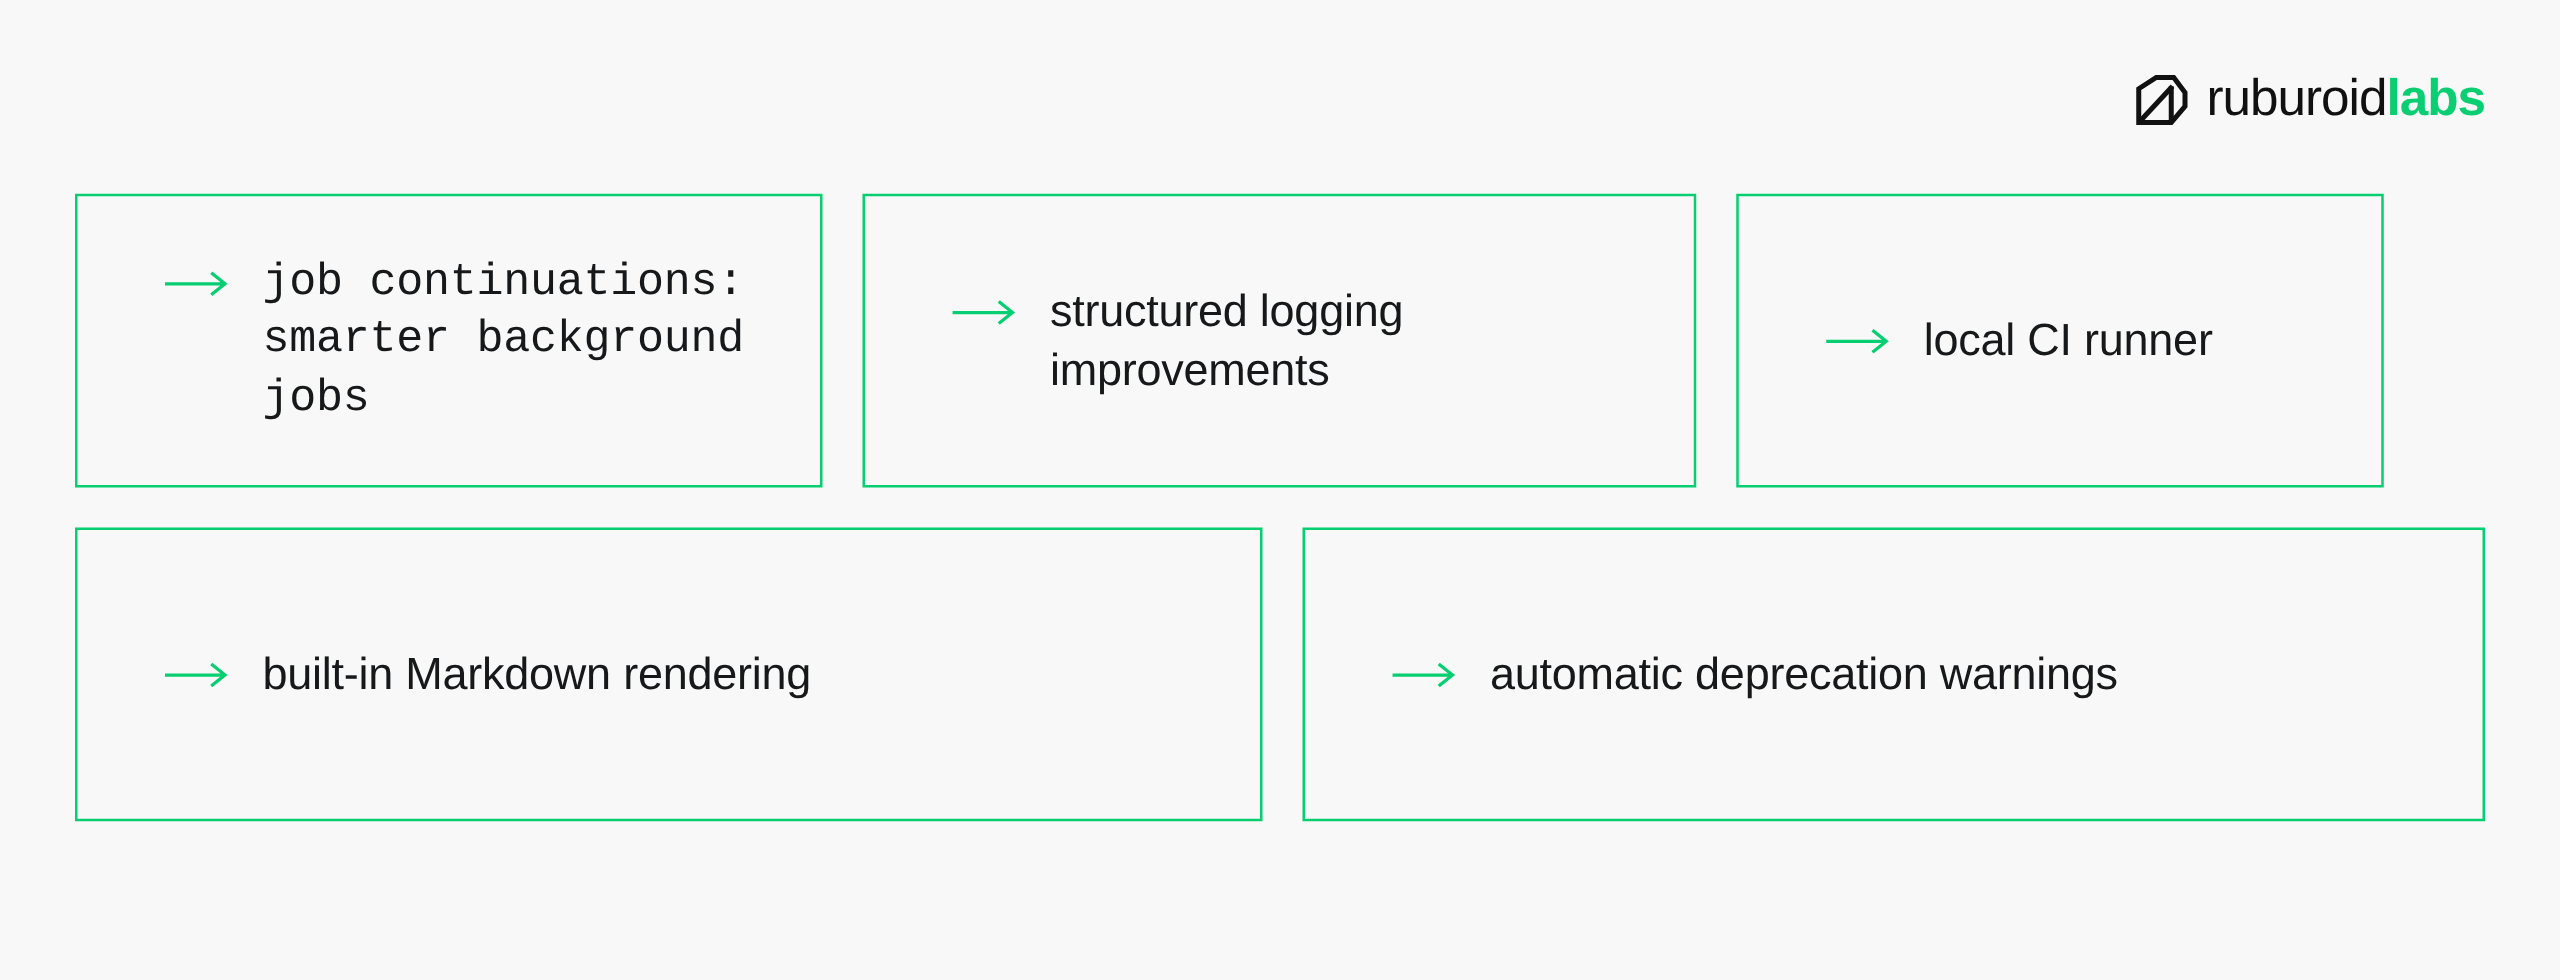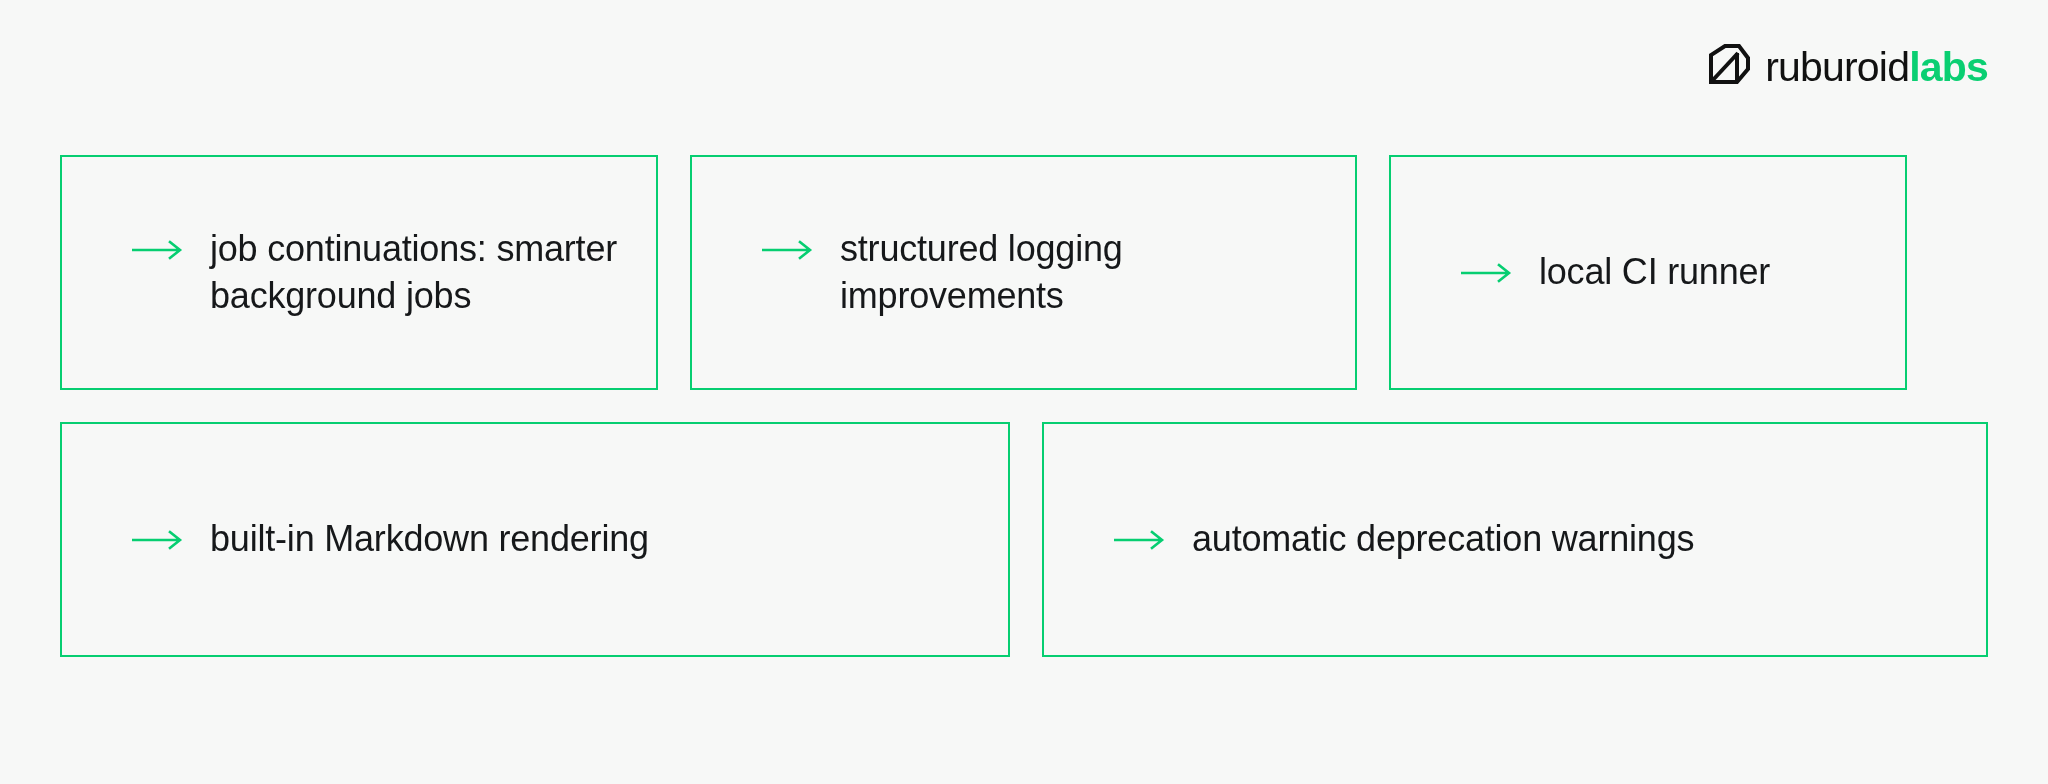--- a/index.html
+++ b/index.html
@@ -12,24 +12,24 @@
 
   body {
     background: #F7F8F7;
     font-family: "Liberation Sans", sans-serif;
     position: relative;
   }
 
   
   .logo {
     position: absolute;
-    top: 36px;
+    top: 58px;
     right: 60px;
     display: flex;
-    align-items: flex-end;
+    align-items: flex-start;
     gap: 13px;
     height: 52px;
   }
   .logo-mark {
     width: 46px;
     height: 46px;
     display: block;
     flex: none;
   }
   .logo-word {
@@ -68,21 +68,21 @@
     border: 2px solid #06CE71;
     background: transparent;
     display: flex;
     align-items: center;
     padding-left: 70px;
     padding-right: 28px;
   }
   .row-1 .card { height: 235px; }
   .row-2 .card { height: 235px; }
 
-  .row-1 .card-1 { width: 598px; }
+  .row-1 .card-1 { width: 598px; font-family: Liberation Mono, monospace; }
   .row-1 .card-2 { width: 667px; }
   .row-1 .card-3 { width: 518px; }
   .row-2 .card-1 { width: 950px; text-align: right; }
   .row-2 .card-2 { width: 946px; align-items: center; }
 
   .card-inner {
     display: flex;
     align-items: flex-start;
     gap: 26px;
   }

